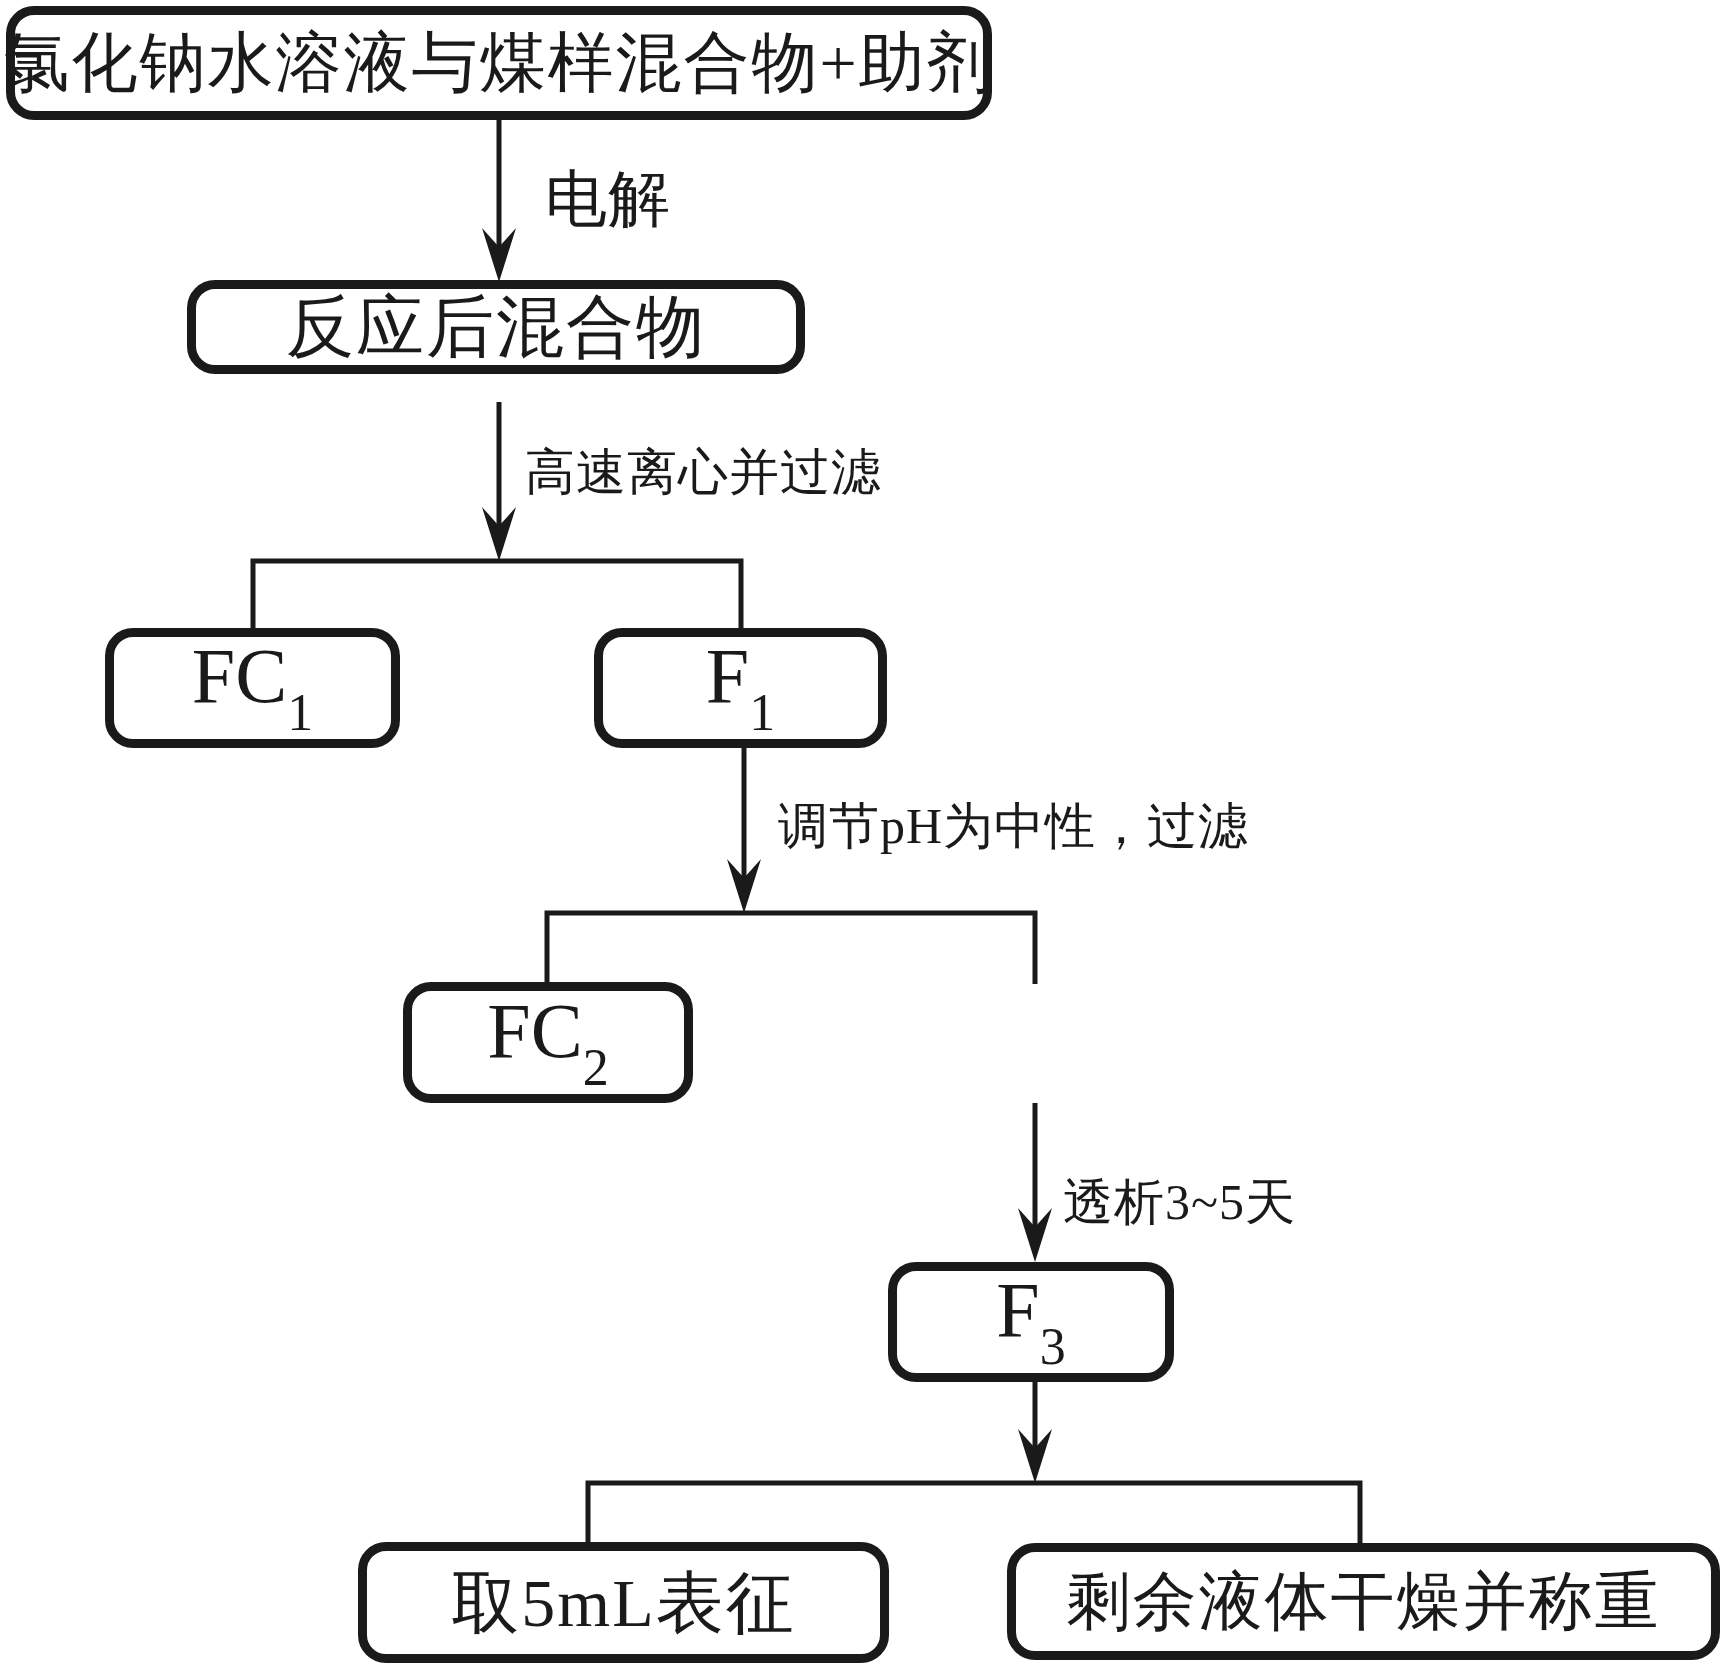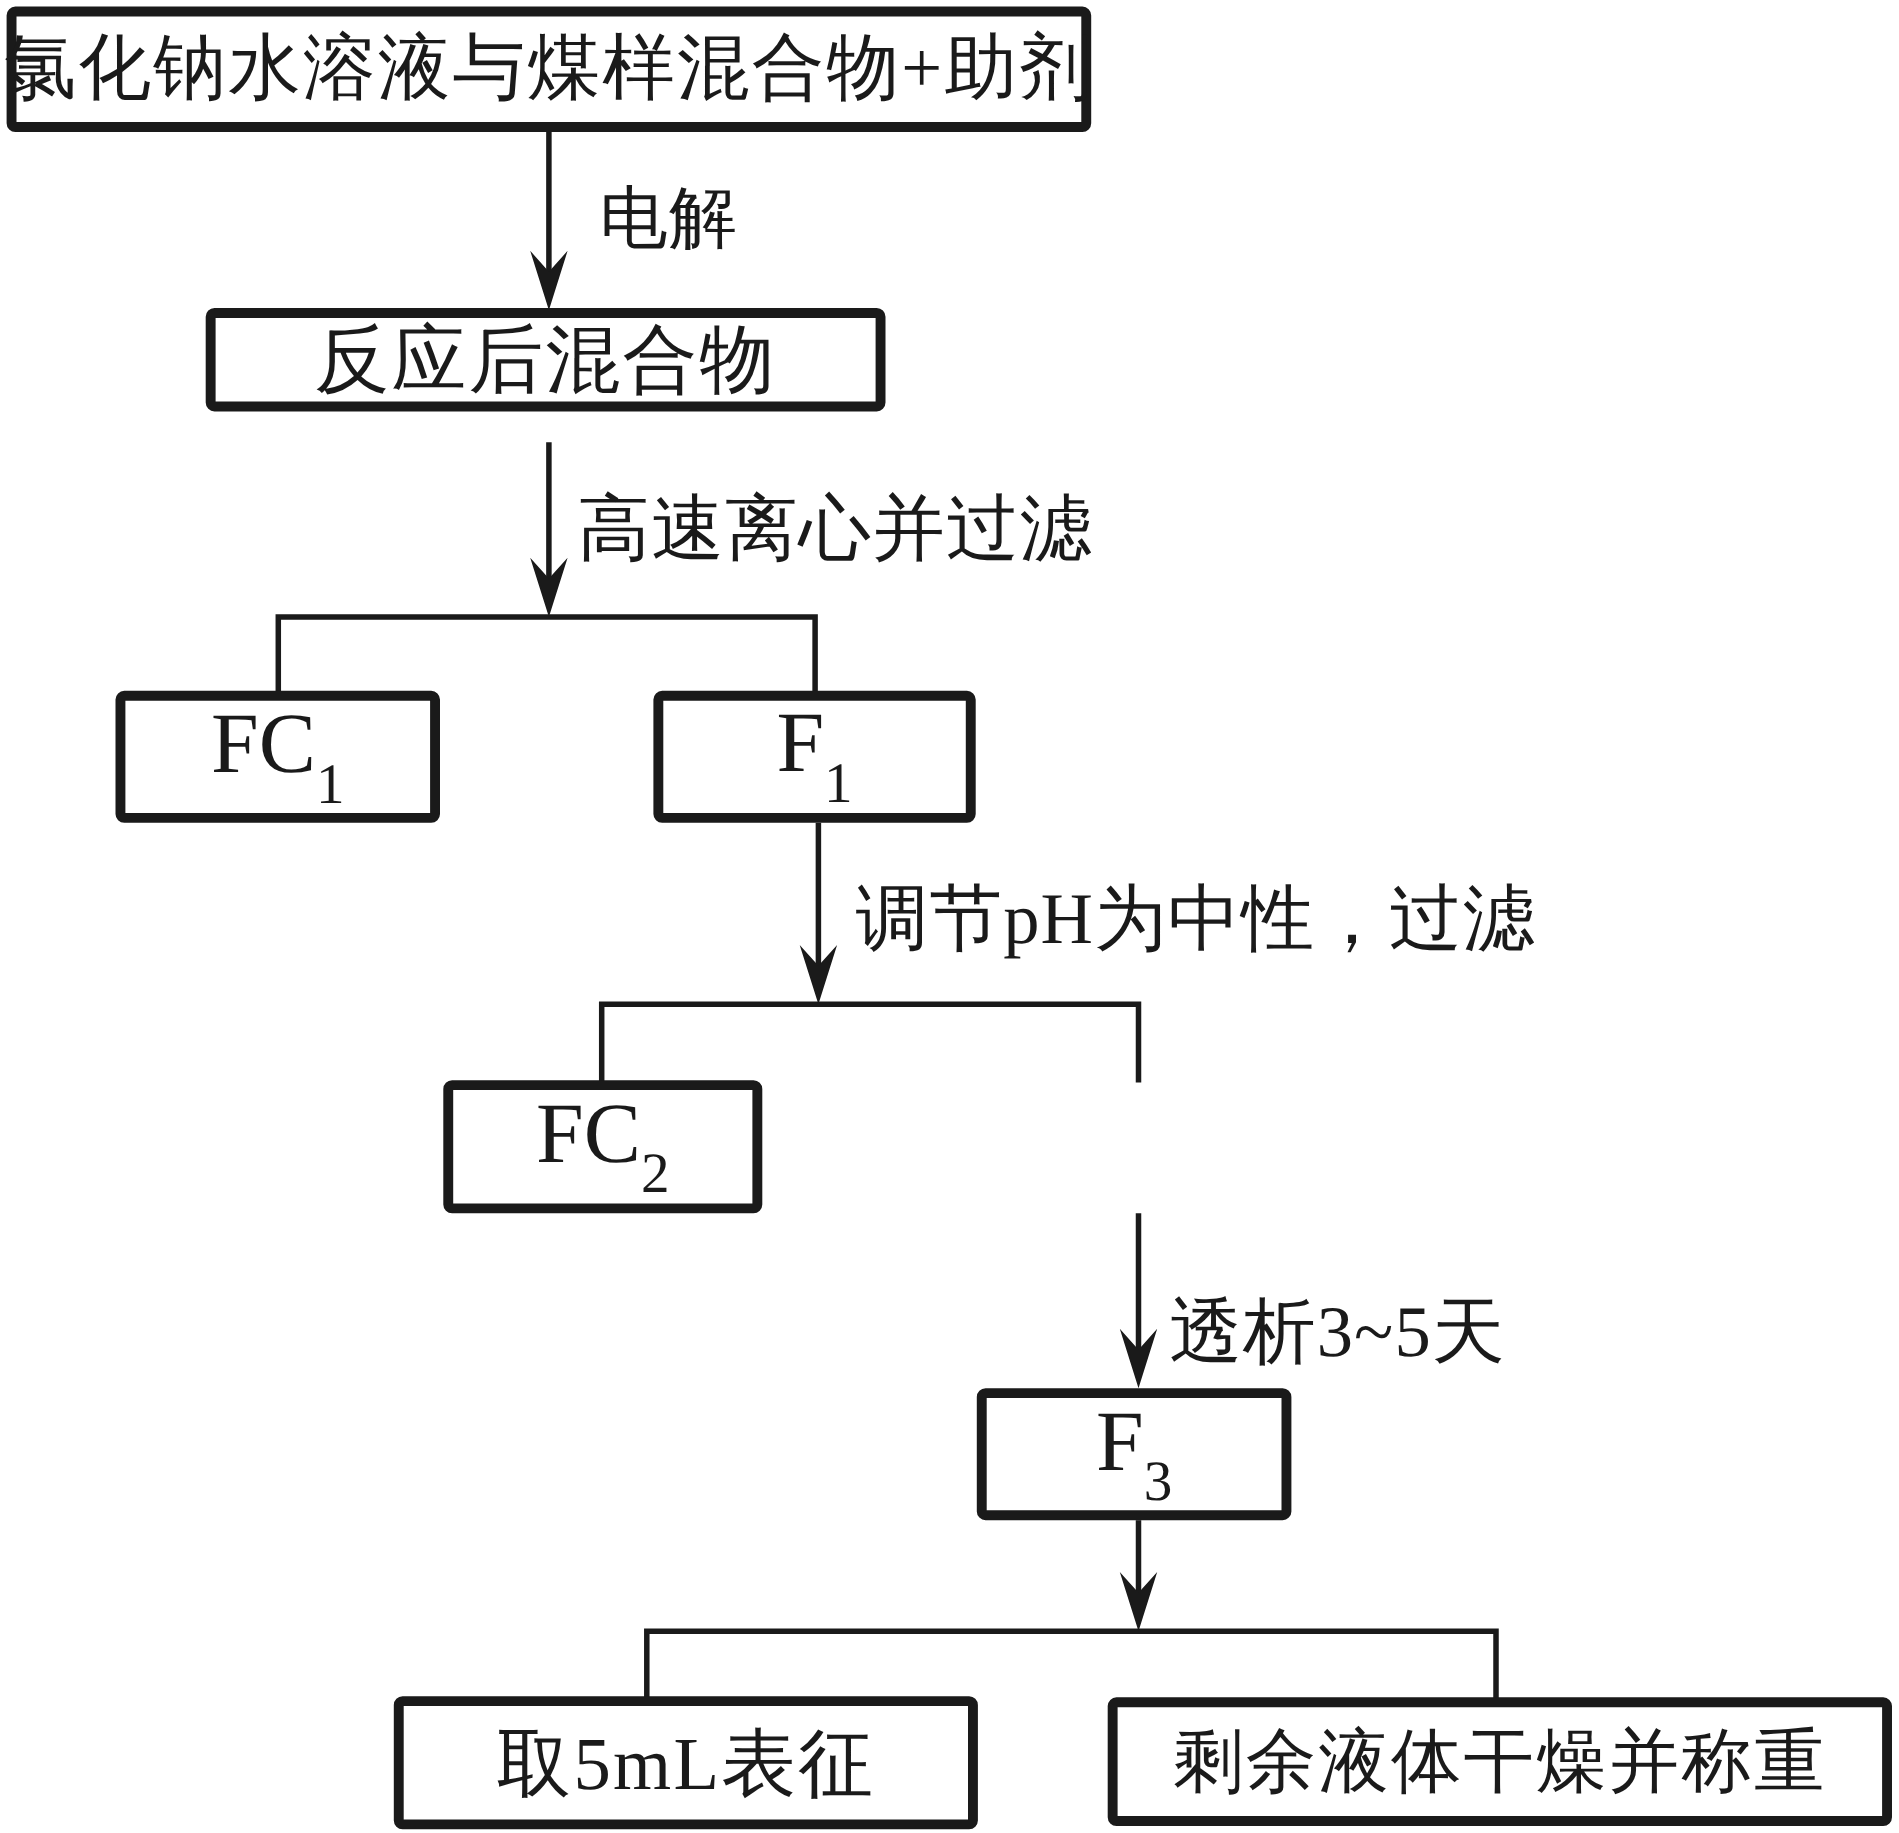--- a/index.html
+++ b/index.html
@@ -18,39 +18,39 @@
   }
   #wires {
     position: absolute;
     left: 0; top: 0;
     width: 1726px; height: 1666px;
   }
   .node {
     position: absolute;
     box-sizing: border-box;
     border: 9px solid #1a1a1a;
-    border-radius: 8px;
+    border-radius: 28px;
     background: #ffffff;
     display: flex;
     align-items: center;
     justify-content: center;
     text-align: center;
     white-space: nowrap;
   }
   .cjk-lg { font-size: 66px; line-height: 1; letter-spacing: 2px; }
   .cjk-md { font-size: 68px; line-height: 1; letter-spacing: 2px; }
   .frac   { font-size: 78px; line-height: 1; }
   .frac .sub {
     font-size: 52px;
     vertical-align: -28px;
     line-height: 1;
   }
   .edge-label {
     position: absolute;
-    font-size: 66px;
+    font-size: 50px;
     line-height: 1.15;
     white-space: nowrap;
     letter-spacing: 1px;
   }
 </style>
 </head>
 <body>
 
 <div id="stage">
 

